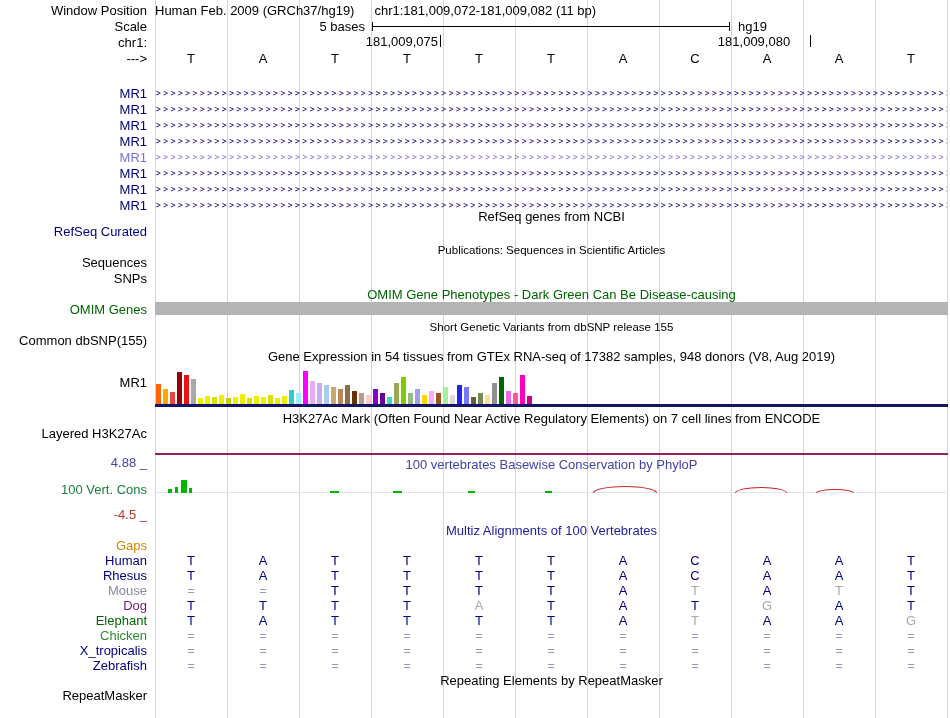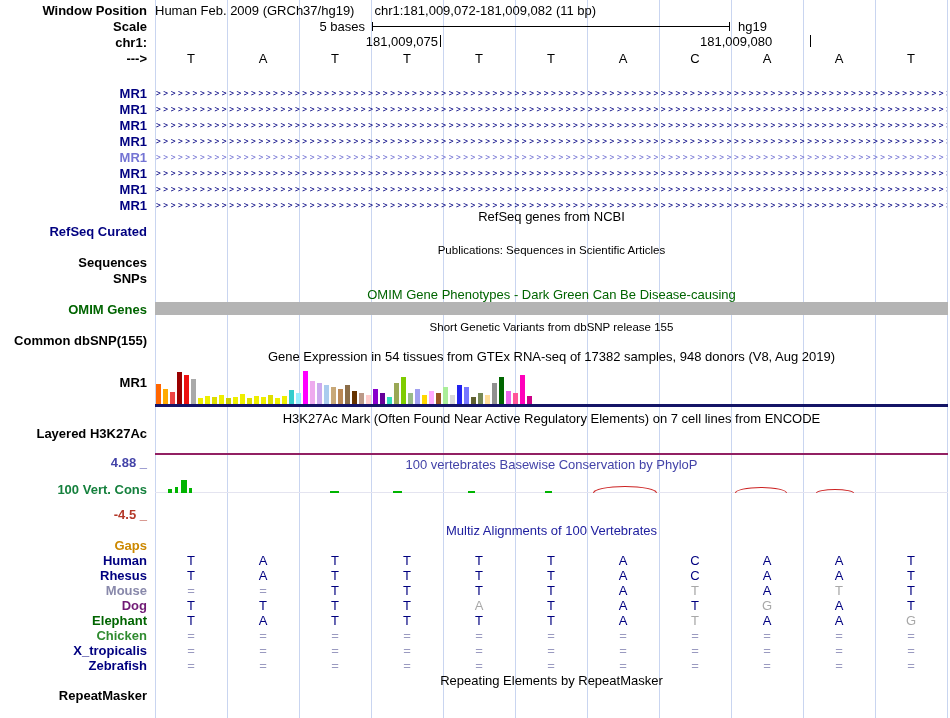--- a/index.html
+++ b/index.html
@@ -6,21 +6,21 @@
   body { margin: 0; background: #fff; }
   #browser {
     position: relative; width: 950px; height: 718px; overflow: hidden;
     background: #fff; color: #000;
     font-family: "Liberation Sans", "DejaVu Sans", sans-serif;
   }
   .gridline { position: absolute; top: 0; height: 718px; width: 1px; background: #c9d5f0; }
   .abs { position: absolute; text-align: right; }
   .gutter-label {
     position: absolute; left: 0; width: 150px; padding-right: 3px;
-    text-align: right; font-size: 13px; line-height: 15px; white-space: nowrap; font-weight: bold;
+    text-align: right; font-size: 13px; line-height: 15px; white-space: nowrap;
   }
   .center-title {
     position: absolute; left: 155px; width: 793px; text-align: center;
     font-size: 13px; line-height: 14px; white-space: nowrap;
   }
   .small-title { font-size: 11.5px; }
   .seq-base { position: absolute; transform: translateX(-50%); font-size: 13px; line-height: 15px; }
   .mr1-row { position: absolute; left: 0; right: 0; height: 16px; }
   .arrow-row {
     position: absolute; left: 156px; right: 3px; top: 0; height: 16px; line-height: 16px;
@@ -58,21 +58,21 @@
   <div class="gutter-label" style="top:19px">Scale</div>
   <div class="abs" style="top:19px;left:290px;width:75px;text-align:right;font-size:13px;line-height:15px">5 bases</div>
   <div class="abs" style="top:22px;left:372px;width:358px;height:9px;border-left:1px solid #000;border-right:1px solid #000">
     <div style="position:absolute;left:0;right:0;top:4px;height:1px;background:#000"></div>
   </div>
   <div class="abs" style="top:19px;left:738px;font-size:13px;line-height:15px">hg19</div>
 
   <div class="gutter-label" style="top:35px">chr1:</div>
   <div class="abs" style="top:35px;left:330px;width:108px;text-align:right;font-size:13px;line-height:14px">181,009,075</div>
   <div class="abs" style="top:35px;left:440px;width:1px;height:12px;background:#000"></div>
-  <div class="abs" style="top:35px;left:700px;width:108px;text-align:left;font-size:13px;line-height:14px">181,009,080</div>
+  <div class="abs" style="top:35px;left:700px;width:108px;text-align:center;font-size:13px;line-height:14px">181,009,080</div>
   <div class="abs" style="top:35px;left:810px;width:1px;height:12px;background:#000"></div>
 
   <div class="gutter-label" style="top:51px">---&gt;</div>
   <div class="abs" style="top:51px;left:0;right:0;height:15px">
       <span class="seq-base" style="left: 191px;">T</span>
       <span class="seq-base" style="left: 263px;">A</span>
       <span class="seq-base" style="left: 335px;">T</span>
       <span class="seq-base" style="left: 407px;">T</span>
       <span class="seq-base" style="left: 479px;">T</span>
       <span class="seq-base" style="left: 551px;">T</span>

